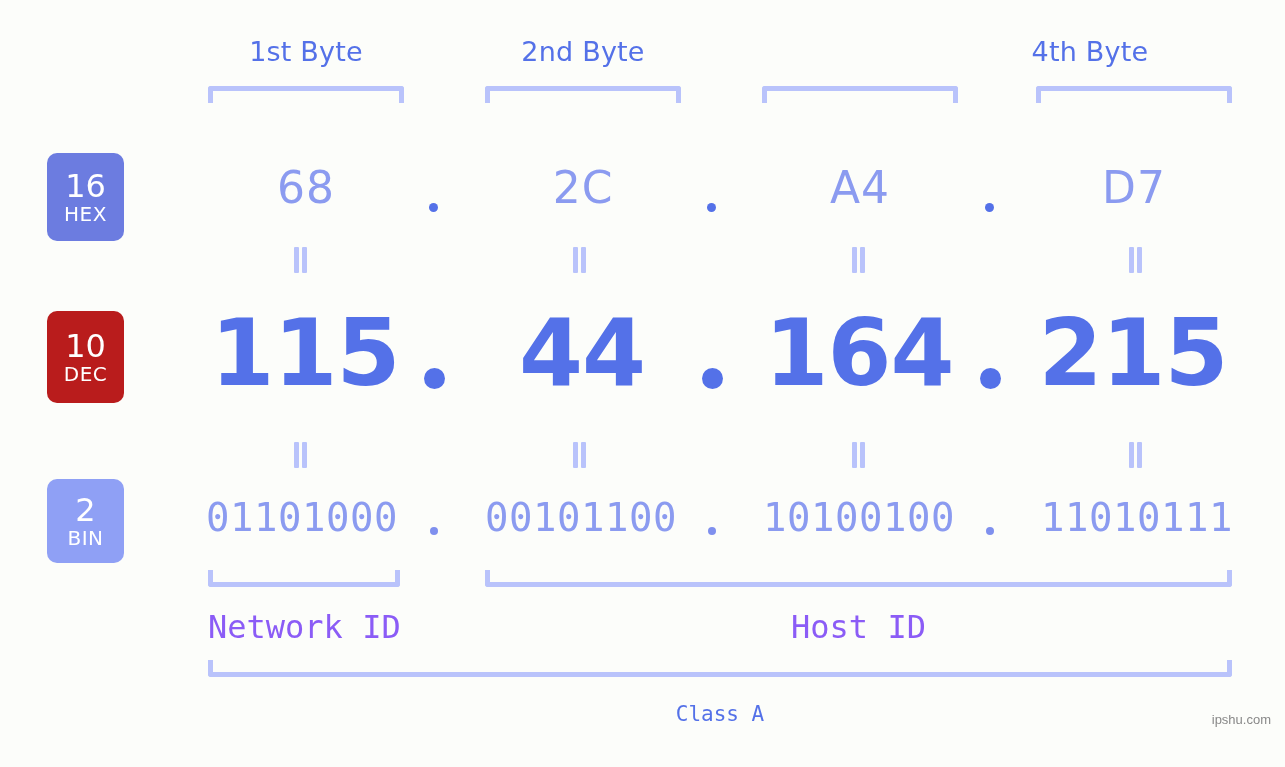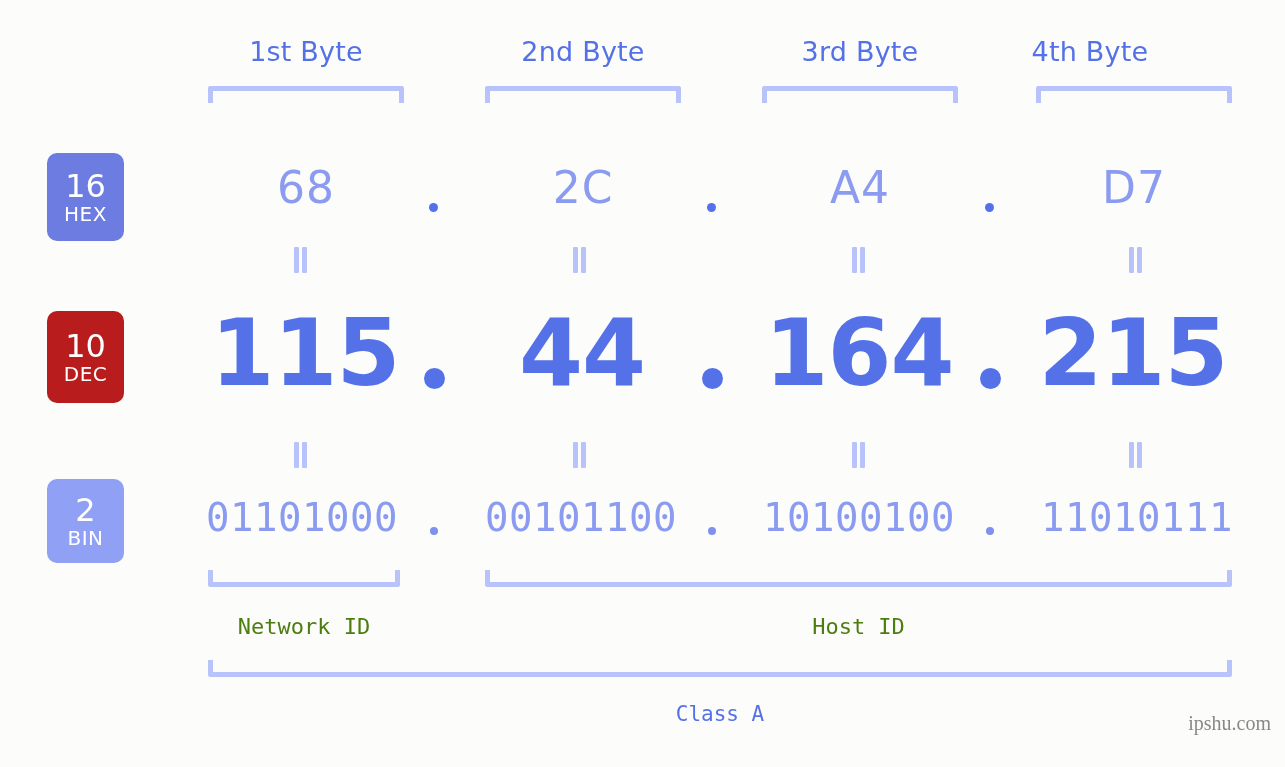--- a/index.html
+++ b/index.html
@@ -160,56 +160,55 @@
   .eq span.b { left: 9px; }
 
   
   .id-label {
     position: absolute;
     top: 609px;
     height: 36px;
     line-height: 36px;
     text-align: center;
     font-family: "DejaVu Sans Mono", monospace;
-    font-size: 22px;
-    color: #4d7c0f;
+    font-size: 32px;
+    color: #8b5cf6;
     white-space: nowrap;
   }
 
   .class-label {
     position: absolute;
     top: 693px;
     height: 42px;
     line-height: 42px;
     text-align: center;
     font-family: "DejaVu Sans Mono", monospace;
     font-size: 21px;
     color: #5471e8;
     white-space: nowrap;
   }
 
   
   .watermark {
     position: absolute;
     right: 14px;
     top: 712px;
-    font-family: Liberation Serif, serif;
-    font-size: 20px;
+    font-family: Liberation Sans, sans-serif;
+    font-size: 13px;
     color: #888888;
     white-space: nowrap;
   }
 </style>
 </head>
 <body>
 
 <div class="stage">
 
   <div class="byte-label" style="left:208px;width:196px;">1st Byte</div>
   <div class="byte-label" style="left:485px;width:196px;">2nd Byte</div>
-  <div class="byte-label" style="left:762px;width:196px;">3rd Byte</div>
   <div class="byte-label" style="left:992px;width:196px;">4th Byte</div>
 
   <div class="bracket bracket-down" style="left:208px;top:86px;width:196px;"></div>
   <div class="bracket bracket-down" style="left:485px;top:86px;width:196px;"></div>
   <div class="bracket bracket-down" style="left:762px;top:86px;width:196px;"></div>
   <div class="bracket bracket-down" style="left:1036px;top:86px;width:196px;"></div>
 
   <div class="badge" style="top:153px;height:88px;background:#6c7ce0;">
     <div class="num">16</div>
     <div class="unit">HEX</div>

